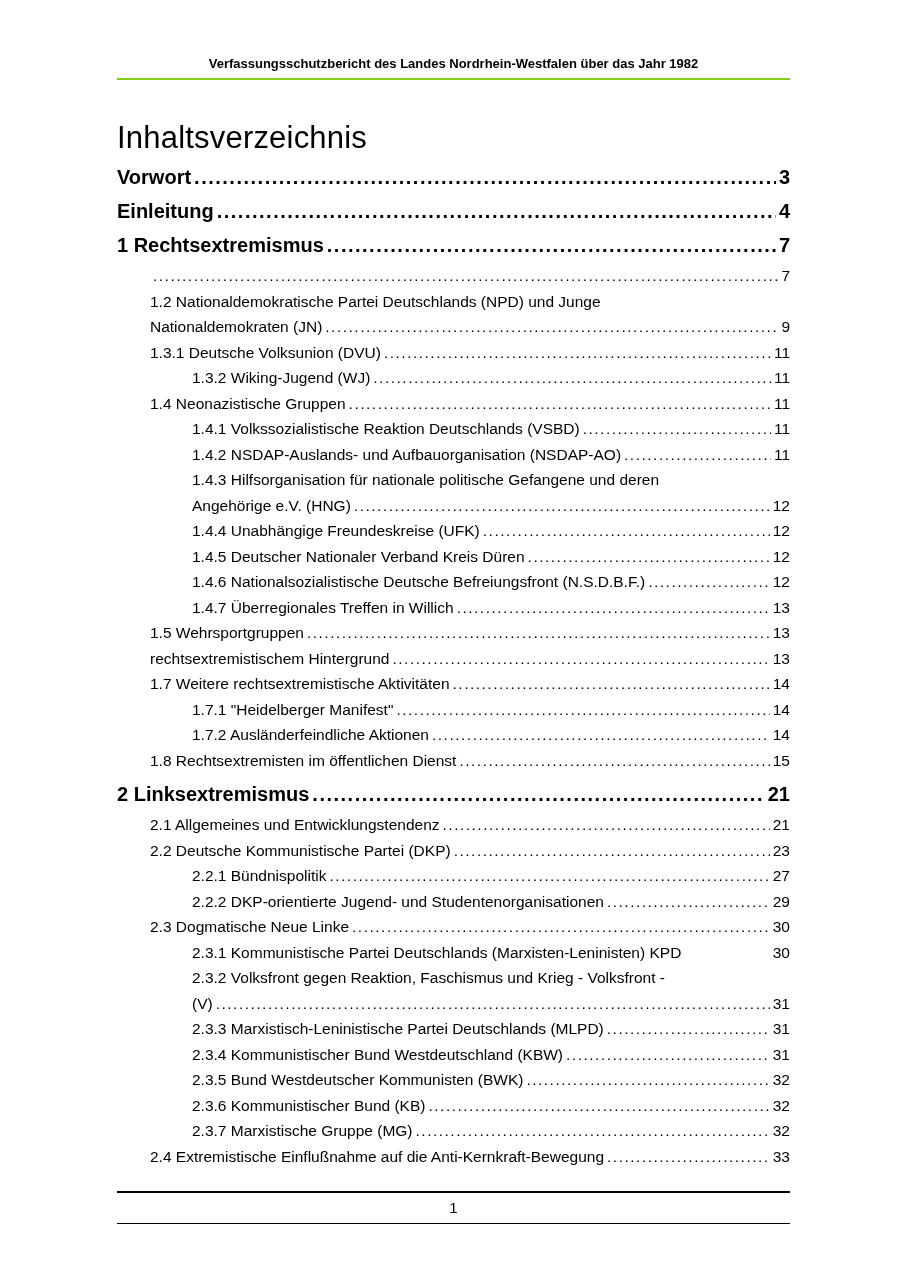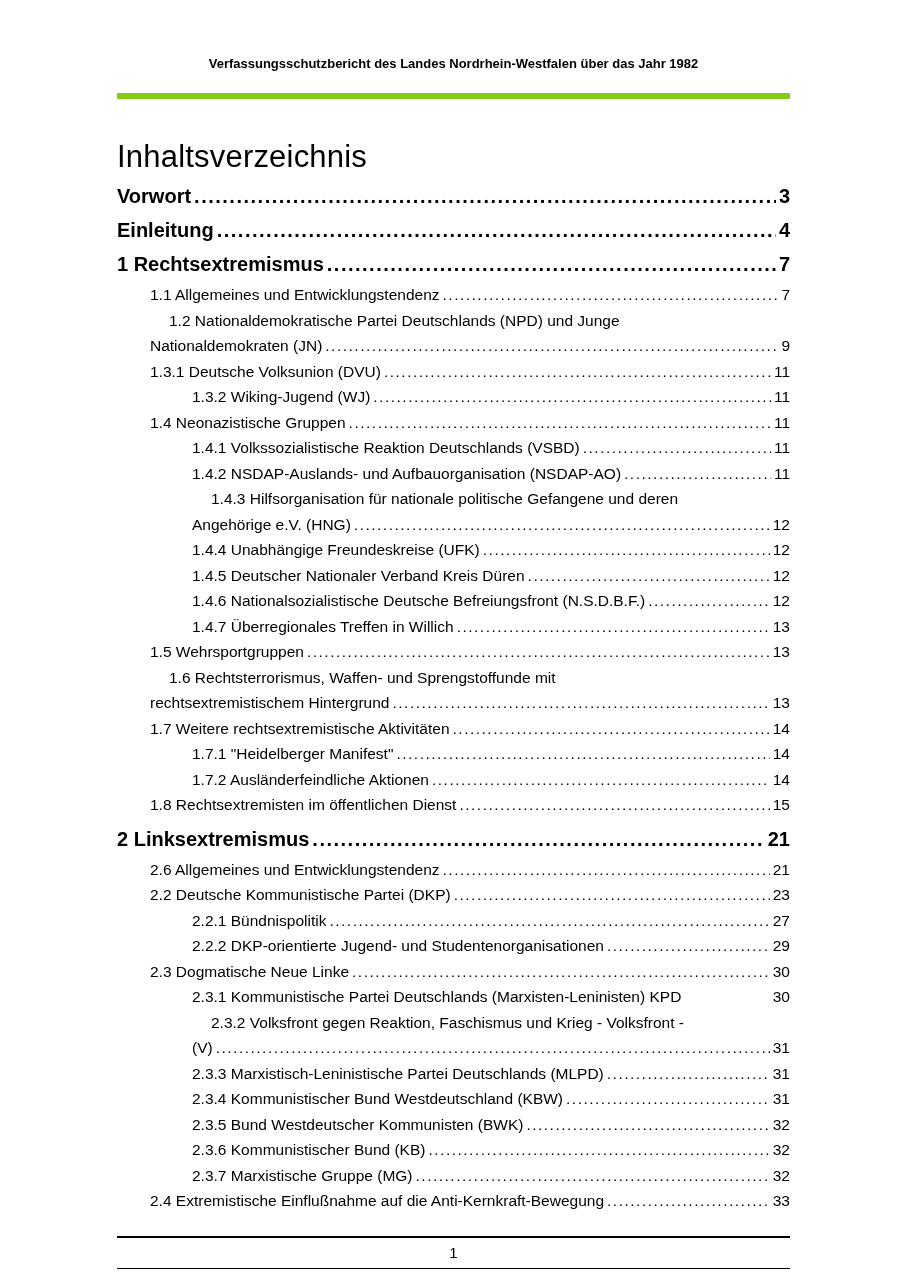--- a/index.html
+++ b/index.html
@@ -14,22 +14,22 @@
     margin: 0 auto;
     background: #ffffff;
     color: #000000;
     font-family: "Liberation Sans", sans-serif;
     padding: 56px 110px 0 117px;
     display: flex;
     flex-direction: column;
   }
   
   .doc-header {
-    border-bottom: 6px solid #84cc16;
-    padding-bottom: 22px;
+    border-bottom: 2px solid #84cc16;
+    padding-bottom: 7px;
   }
   .doc-header-text {
     text-align: center;
     font-size: 13px;
     font-weight: bold;
   }
   
   .toc-title {
     font-size: 31px;
     font-weight: normal;
@@ -43,21 +43,21 @@
     line-height: 25.5px;
   }
   .entry.level-0 {
     font-size: 20px;
     line-height: 26px;
     font-weight: bold;
     margin: 8px 0 5px 0;
   }
   .entry.level-1 { padding-left: 33px; }
   .entry.level-2 { padding-left: 75px; }
-  .pre-line { white-space: nowrap; margin-left: 19px; }
+  .pre-line { white-space: nowrap; }
   .last-line {
     display: flex;
   }
   .line-text { flex: 0 1 auto; }
   .leader {
     flex: 1 1 12px;
     min-width: 12px;
     overflow: hidden;
     white-space: nowrap;
     margin: 0 3px;
@@ -118,21 +118,20 @@
     <div class="last-line">
       <span class="line-text">1 Rechtsextremismus</span>
       <span class="leader"></span>
       <span class="pagenum">7</span>
     </div>
   </div>
 
   <div class="entry level-1">
     <div class="pre-lines"></div>
     <div class="last-line">
-      <span class="line-text">1.1 Allgemeines und Entwicklungstendenz</span>
       <span class="leader"></span>
       <span class="pagenum">7</span>
     </div>
   </div>
 
   <div class="entry level-1">
     <div class="pre-lines">
             <div class="pre-line">1.2 Nationaldemokratische Partei Deutschlands (NPD) und Junge</div>
           </div>
     <div class="last-line">
@@ -237,23 +236,20 @@
   <div class="entry level-1">
     <div class="pre-lines"></div>
     <div class="last-line">
       <span class="line-text">1.5 Wehrsportgruppen</span>
       <span class="leader"></span>
       <span class="pagenum">13</span>
     </div>
   </div>
 
   <div class="entry level-1">
-    <div class="pre-lines">
-            <div class="pre-line">1.6 Rechtsterrorismus, Waffen- und Sprengstoffunde mit</div>
-          </div>
     <div class="last-line">
       <span class="line-text">rechtsextremistischem Hintergrund</span>
       <span class="leader"></span>
       <span class="pagenum">13</span>
     </div>
   </div>
 
   <div class="entry level-1">
     <div class="pre-lines"></div>
     <div class="last-line">
@@ -295,21 +291,21 @@
     <div class="last-line">
       <span class="line-text">2 Linksextremismus</span>
       <span class="leader"></span>
       <span class="pagenum">21</span>
     </div>
   </div>
 
   <div class="entry level-1">
     <div class="pre-lines"></div>
     <div class="last-line">
-      <span class="line-text">2.6 Allgemeines und Entwicklungstendenz</span>
+      <span class="line-text">2.1 Allgemeines und Entwicklungstendenz</span>
       <span class="leader"></span>
       <span class="pagenum">21</span>
     </div>
   </div>
 
   <div class="entry level-1">
     <div class="pre-lines"></div>
     <div class="last-line">
       <span class="line-text">2.2 Deutsche Kommunistische Partei (DKP)</span>
       <span class="leader"></span>

